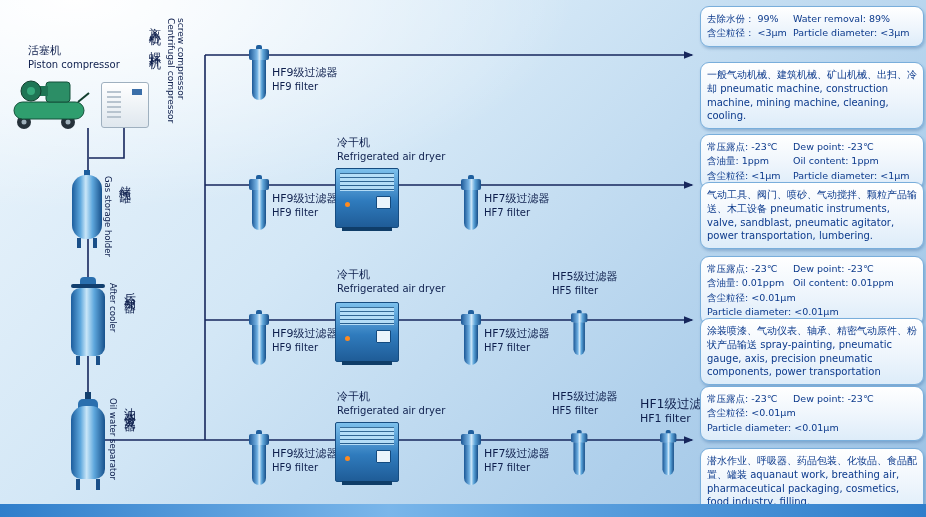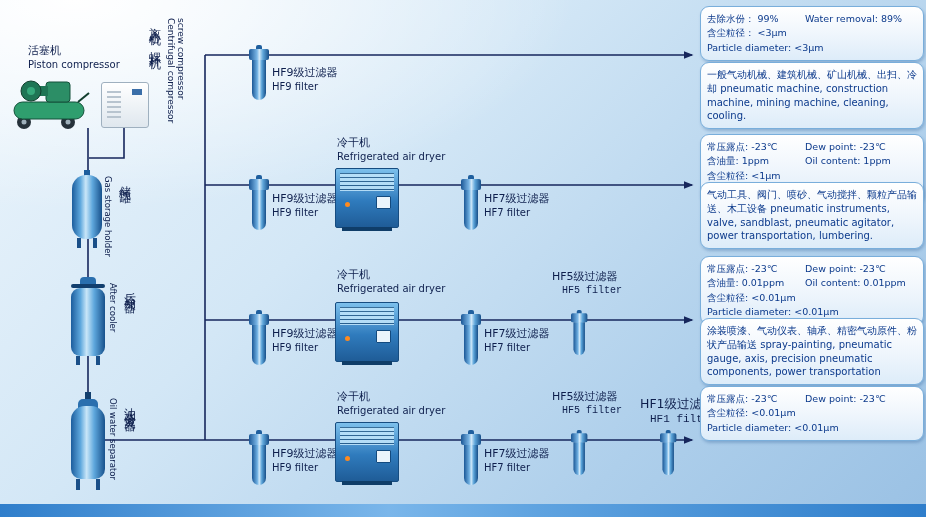--- a/index.html
+++ b/index.html
@@ -13,21 +13,21 @@
   .abs{position:absolute;}
   svg.lines{position:absolute;left:0;top:0;pointer-events:none;}
   .pipe{stroke:#16265c;stroke-width:1.6;fill:none;}
 
   
   .comp-label{color:#0e1f4d;line-height:1.3;white-space:nowrap;}
   .comp-label .zh{font-size:11px;}
   .comp-label .en{font-size:10px;}
   .comp-label.big .zh{font-size:12.5px;}
   .comp-label.big .en{font-size:11px;}
-  .comp-label.above .en{margin-left:10px;font-family:Liberation Mono, monospace;}
+  .comp-label.above .en{margin-left:0;}
 
   .vwrap{display:flex;gap:3px;align-items:flex-start;color:#0e1f4d;}
   .vzh{writing-mode:vertical-rl;text-orientation:upright;font-size:12px;letter-spacing:3px;}
   .ven{writing-mode:vertical-lr;font-size:8.5px;}
 
   
   .filt{width:20px;height:56px;}
   .filt .fl-nub{position:absolute;left:7px;top:0;width:6px;height:5px;background:#1f5f9e;border-radius:2px 2px 0 0;}
   .filt .fl-head{position:absolute;left:0;top:4px;width:20px;height:11px;border-radius:2px;
     background:linear-gradient(90deg,#1b5796,#7ab6e6 40%,#d2e9f9 52%,#5ea6da 70%,#174e88);}
@@ -68,21 +68,21 @@
   .sep .sp-head{position:absolute;left:8px;top:7px;width:20px;height:9px;background:#2a6fae;border-radius:5px 5px 0 0;}
   .sep .sp-body{position:absolute;left:1px;top:14px;width:34px;height:73px;border-radius:14px 14px 10px 10px;
     background:linear-gradient(90deg,#1c5d9d,#5fa8dd 28%,#c9e6f8 46%,#5fa8dd 68%,#17518c);}
   .sep .sp-leg{position:absolute;bottom:0;width:4px;height:11px;background:#1a4f88;}
 
   
   .ibox{position:absolute;left:700px;width:224px;box-sizing:border-box;
     background:linear-gradient(180deg,#ffffff,#eef5fc 55%,#ddecf9);
     border:1px solid #79aedb;border-radius:9px;padding:5px 6px;
     box-shadow:1px 2px 3px rgba(30,80,140,.28);color:#0c3a8c;}
-  .spec-row{display:flex;flex-wrap:wrap;gap:0 18px;font-size:9.5px;line-height:1.5;}
+  .spec-row{display:flex;flex-wrap:wrap;gap:0 6px;font-size:9.5px;line-height:1.5;}
   .spec-row .zh{min-width:80px;}
   .app-text{font-size:10px;line-height:1.38;}
 
   .bottombar{position:absolute;left:0;bottom:0;width:926px;height:13px;
     background:linear-gradient(90deg,#2f7ecb,#7ab6ea 42%,#5fa3e0 58%,#2f7ecb);}
 </style>
 </head>
 <body>
 
 <div class="canvas">
@@ -358,15 +358,21 @@
     <div class="spec-row">
       <span class="zh">常压露点: -23℃</span>
       <span class="en">Dew point: -23℃</span>
     </div>
     <div class="spec-row">
       <span class="zh">含尘粒径: &lt;0.01μm</span>
       <span class="en">Particle diameter: &lt;0.01μm</span>
     </div>
   </div>
 
+  <div class="ibox" style="top:448px">
+    <div class="app-text">
+      <span class="zh">潜水作业、呼吸器、药品包装、化妆品、食品配置、罐装</span>
+      <span class="en">aquanaut work, breathing air, pharmaceutical packaging, cosmetics, food industry, filling.</span>
+    </div>
+  </div>
 
   <div class="bottombar"></div>
 </div>
 
 </body></html>

